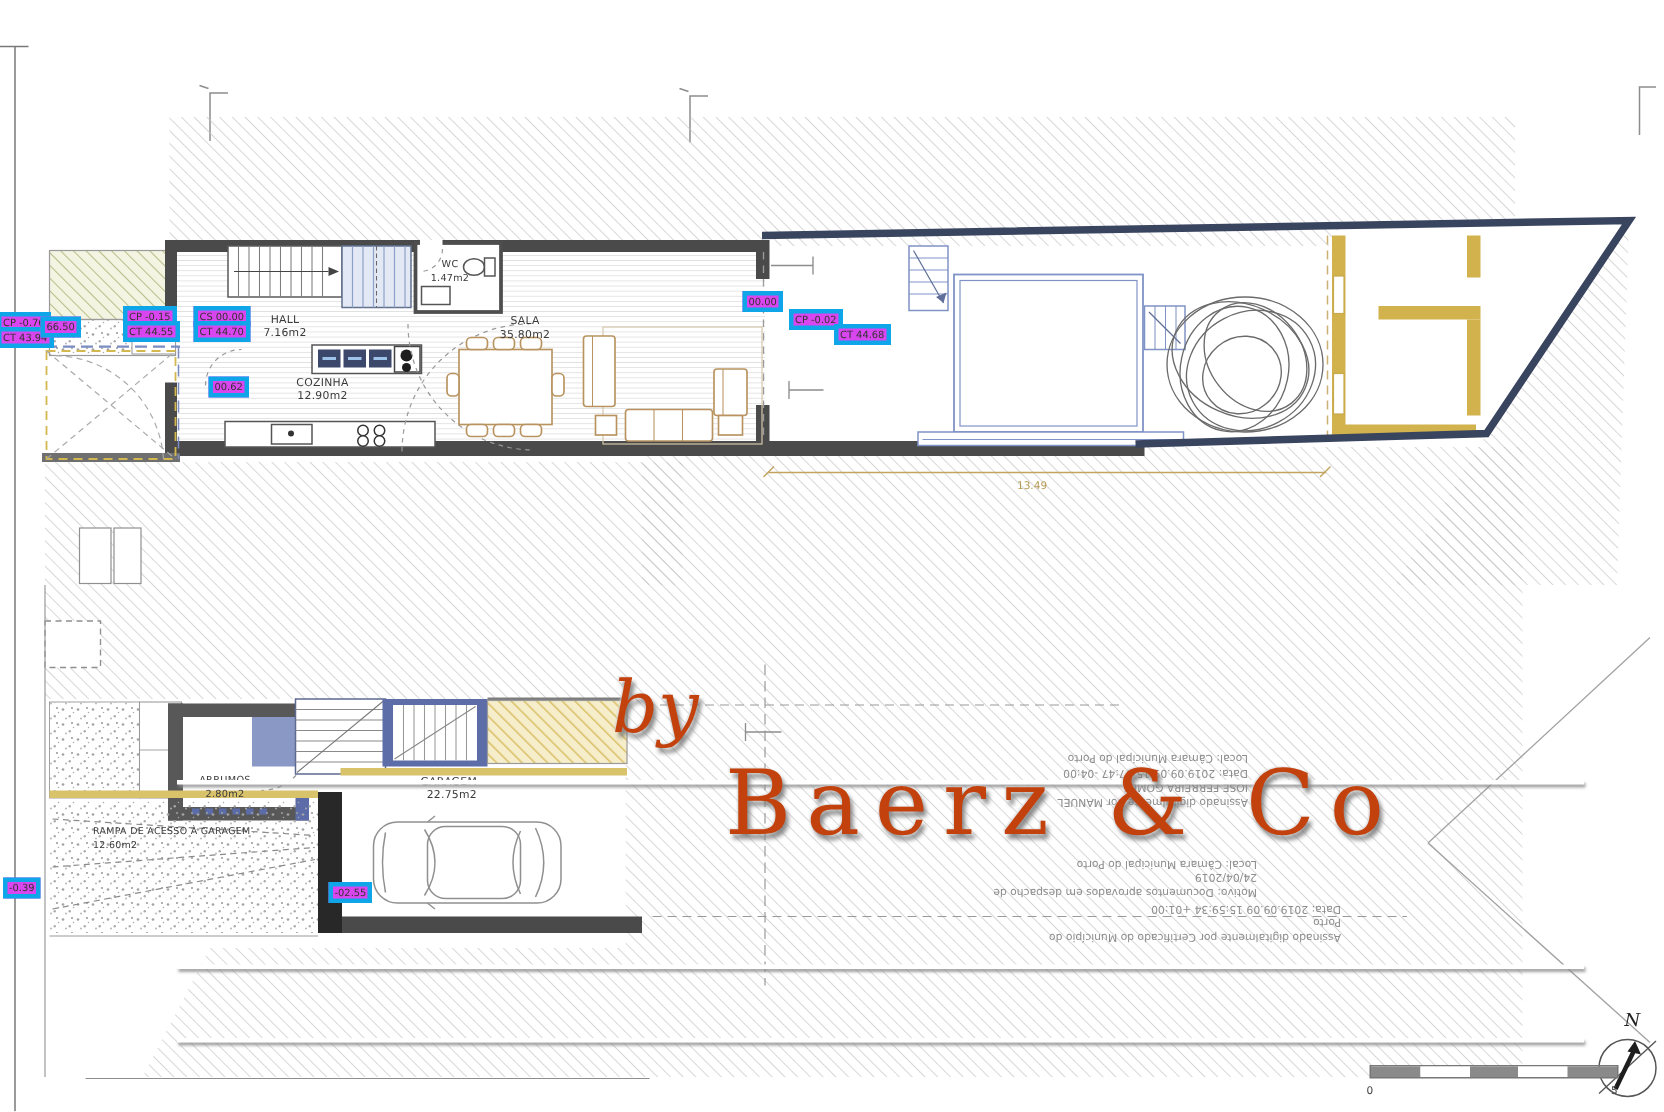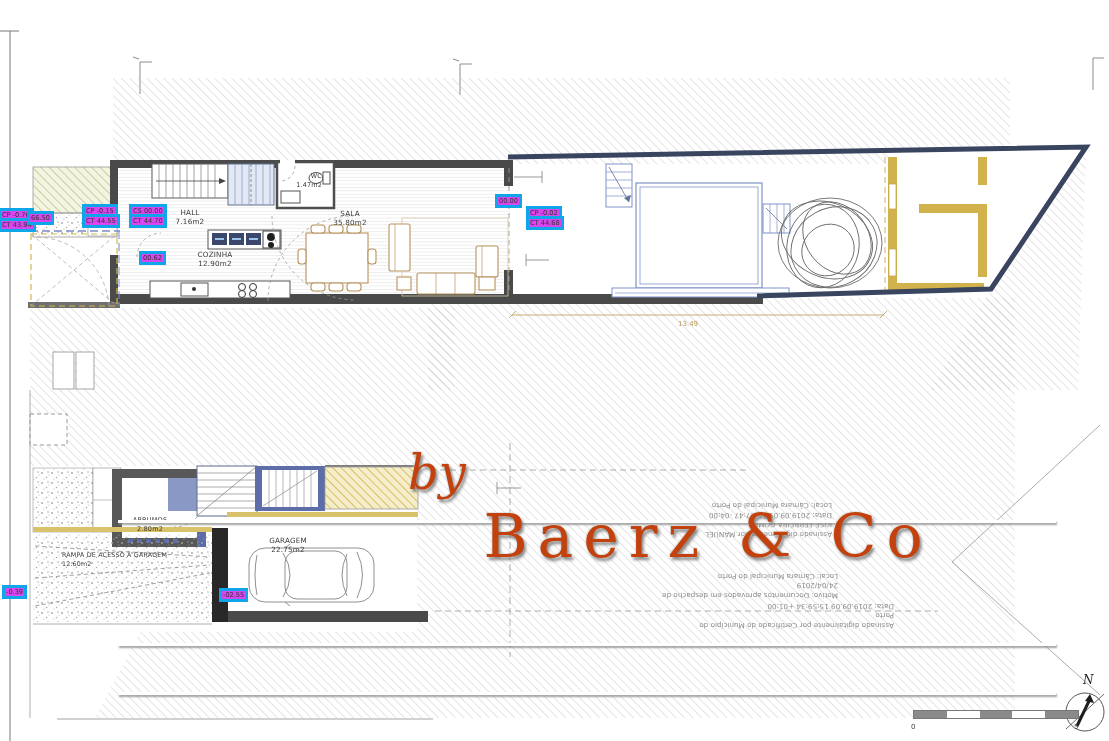--- a/index.html
+++ b/index.html
@@ -312,45 +312,45 @@
 <div class="lbl box" style="left:-2px;top:208px">CP -0.76</div>
 <div class="lbl box" style="left:-2px;top:218px">CT 43.94</div>
 <div class="lbl box" style="left:27px;top:211px">66.50</div>
 <div class="lbl box" style="left:82px;top:204px">CP -0.15</div>
 <div class="lbl box" style="left:82px;top:214px">CT 44.55</div>
 <div class="lbl box" style="left:129px;top:204px">CS 00.00</div>
 <div class="lbl box" style="left:129px;top:214px">CT 44.70</div>
 <div class="lbl box" style="left:139px;top:251px">00.62</div>
 <div class="lbl box" style="left:495px;top:194px">00.00</div>
 <div class="lbl box" style="left:526px;top:206px">CP -0.02</div>
-<div class="lbl box" style="left:526px;top:216px">CT 44.68</div>
+<div class="lbl box" style="left:556px;top:216px">CT 44.68</div>
 <div class="lbl box" style="left:2px;top:585px">-0.39</div>
 <div class="lbl box" style="left:219px;top:588px">-02.55</div>
 
 <div class="rlbl" style="left:158px;top:208px;width:64px">
   <div>HALL</div>
   <div>7.16m2</div>
 </div>
-<div class="rlbl" style="left:278px;top:172px;width:44px;font-size:6.4px;text-align:right">
+<div class="rlbl" style="left:278px;top:172px;width:44px;font-size:6.4px;text-align:center">
   <div>WC</div>
   <div>1.47m2</div>
 </div>
 <div class="rlbl" style="left:320px;top:209px;width:60px">
   <div>SALA</div>
   <div>35.80m2</div>
 </div>
 <div class="rlbl" style="left:185px;top:250px;width:60px">
   <div>COZINHA</div>
   <div>12.90m2</div>
 </div>
 <div class="rlbl bold" style="left:120px;top:516px;width:60px;font-size:6.5px">
   <div>ARRUMOS</div>
   <div>2.80m2</div>
 </div>
-<div class="rlbl" style="left:258px;top:536px;width:60px;text-align:center">
+<div class="rlbl" style="left:258px;top:516px;width:60px;text-align:right">
   <div>GARAGEM</div>
   <div>22.75m2</div>
 </div>
 <div class="rlbl bold" style="left:62px;top:550px;width:140px;font-size:6.3px;text-align:left">
   <div>RAMPA DE ACESSO À GARAGEM</div>
   <div>12.60m2</div>
 </div>
 <div class="lbl tan" style="left:678px;top:320px">13.49</div>
 
 <div class="stamp" style="left:650px;top:501px;width:182px">

